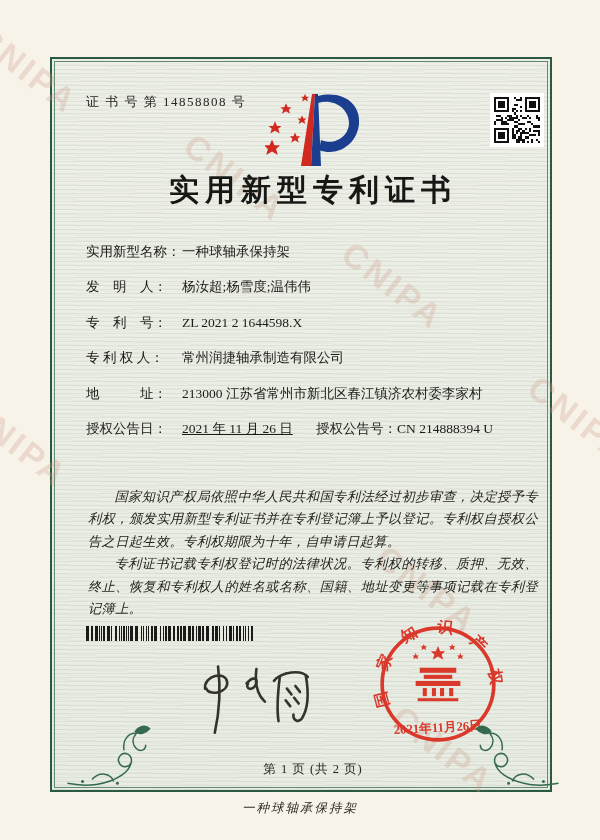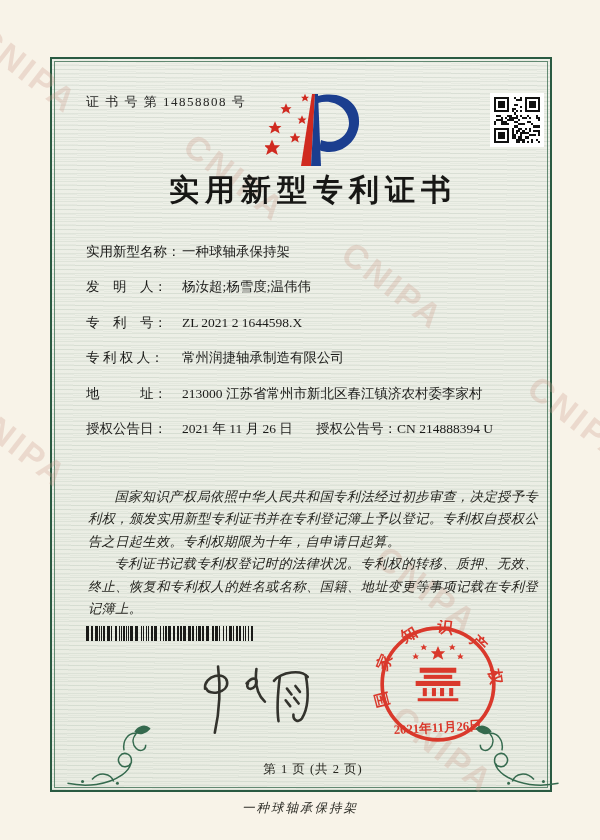--- a/index.html
+++ b/index.html
@@ -46,21 +46,21 @@
   }
   .title{
     position:absolute;left:0;top:113px;width:100%;text-align:center;
     font-size:30px;font-weight:700;letter-spacing:6px;color:#171715;
   }
   
   .fields{position:absolute;left:24px;top:186px;width:454px;font-size:13.5px;}
   .field-row{height:35.4px;line-height:18px;white-space:nowrap;}
   .f-label{display:inline-block;min-width:96px;color:#1b1b19;}
   .f-value{color:#1b1b19;}
-  .grant-row{position:relative;height:35px;}
+  .grant-row{position:relative;height:35px;text-decoration:underline;}
   .grant-right{position:absolute;left:230px;top:0;white-space:nowrap;}
   
   .paras{
     position:absolute;left:26px;top:429px;width:450px;
     font-size:13.2px;line-height:22.4px;text-align:justify;
     font-style:italic;letter-spacing:0.4px;color:#24241f;
   }
   .paras p{margin:0;text-indent:2em;}
   
   .barcode{position:absolute;left:24px;top:569px;width:170px;height:15px;}

